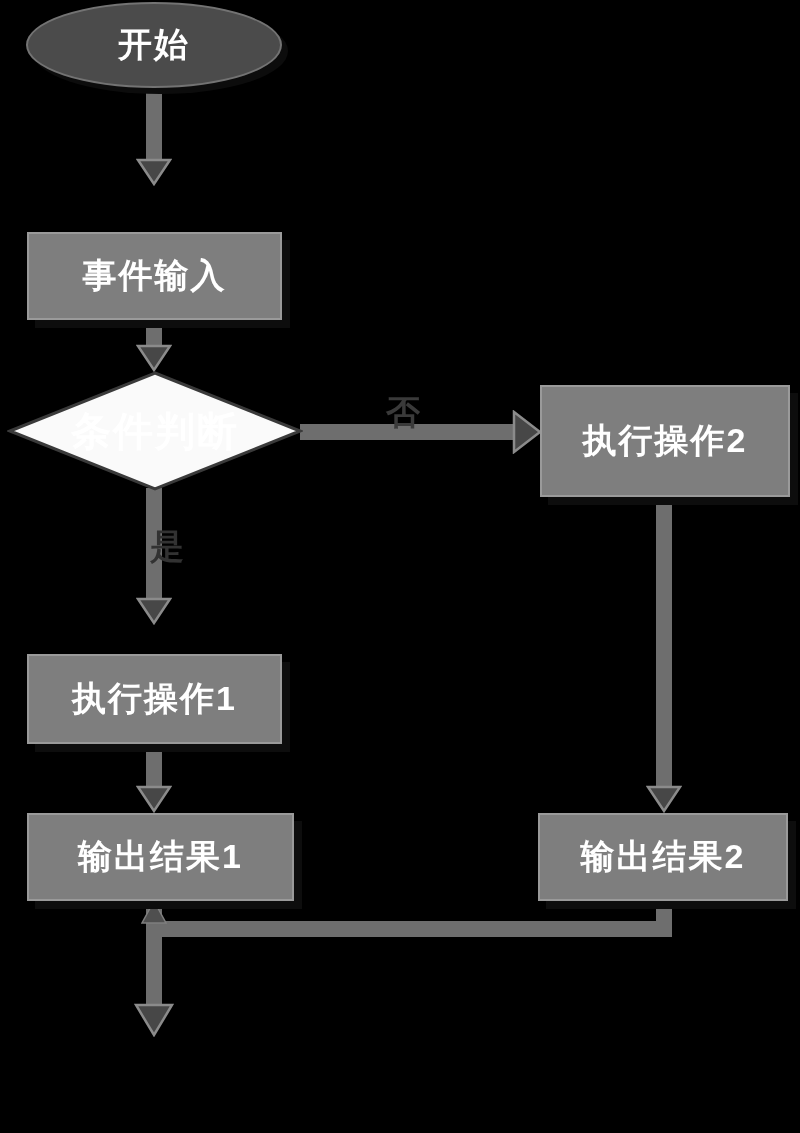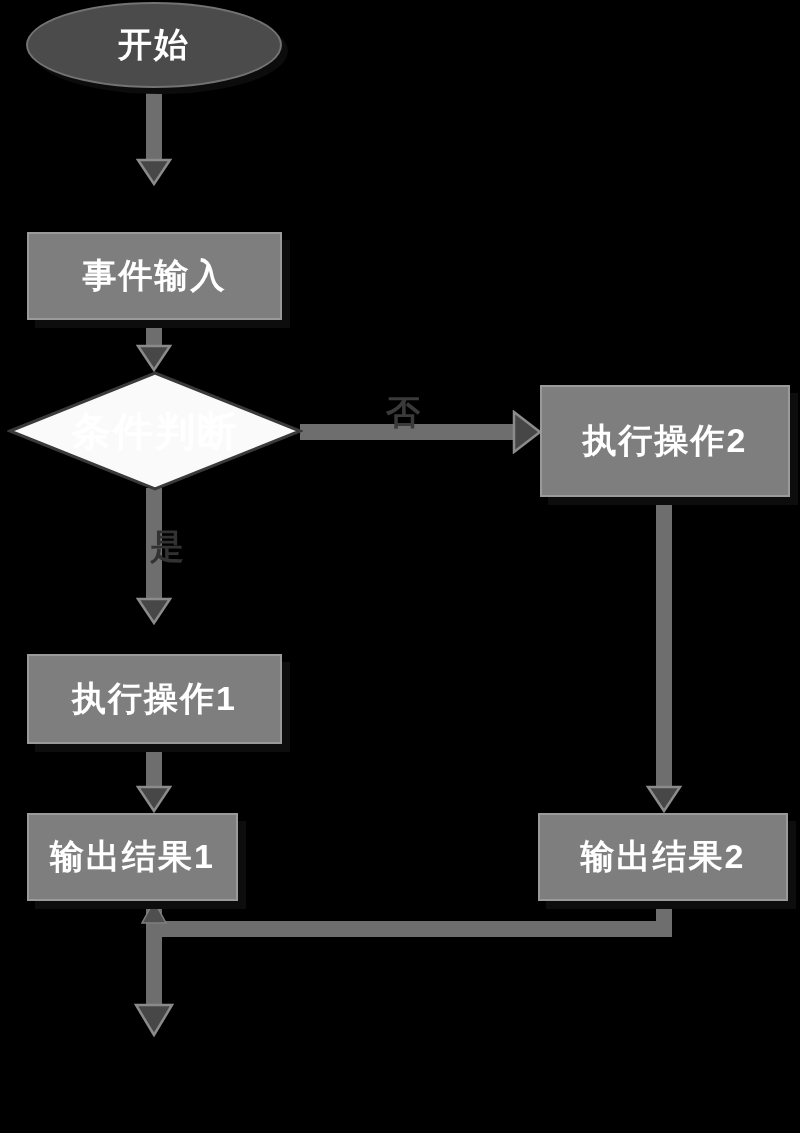--- a/index.html
+++ b/index.html
@@ -28,21 +28,21 @@
   }
   .process{
     background:#7e7e7e;
     border:2px solid #9a9a9a;
     box-shadow:8px 8px 0 #0d0d0d;
   }
   #node-start{left:26px;top:2px;width:256px;height:86px;}
   #node-input{left:27px;top:185px;width:255px;height:88px;margin-top:47px;}
   #node-op2{left:540px;top:385px;width:250px;height:112px;}
   #node-op1{left:27px;top:638px;width:255px;height:90px;margin-top:16px;}
-  #node-out1{left:27px;top:813px;width:211px;height:88px;}
+  #node-out1{left:27px;top:813px;width:267px;height:88px;}
   #node-out2{left:538px;top:813px;width:250px;height:88px;}
   #node-end{left:28px;top:1035px;width:250px;height:88px;}
   
   #node-decision{left:7px;top:371px;width:296px;height:120px;position:absolute;}
   #node-decision .decision-label{
     position:absolute;left:0;top:0;width:100%;height:100%;
     display:flex;align-items:center;justify-content:center;
     color:#ffffff;font-size:40px;font-weight:600;letter-spacing:2px;
   }
   

